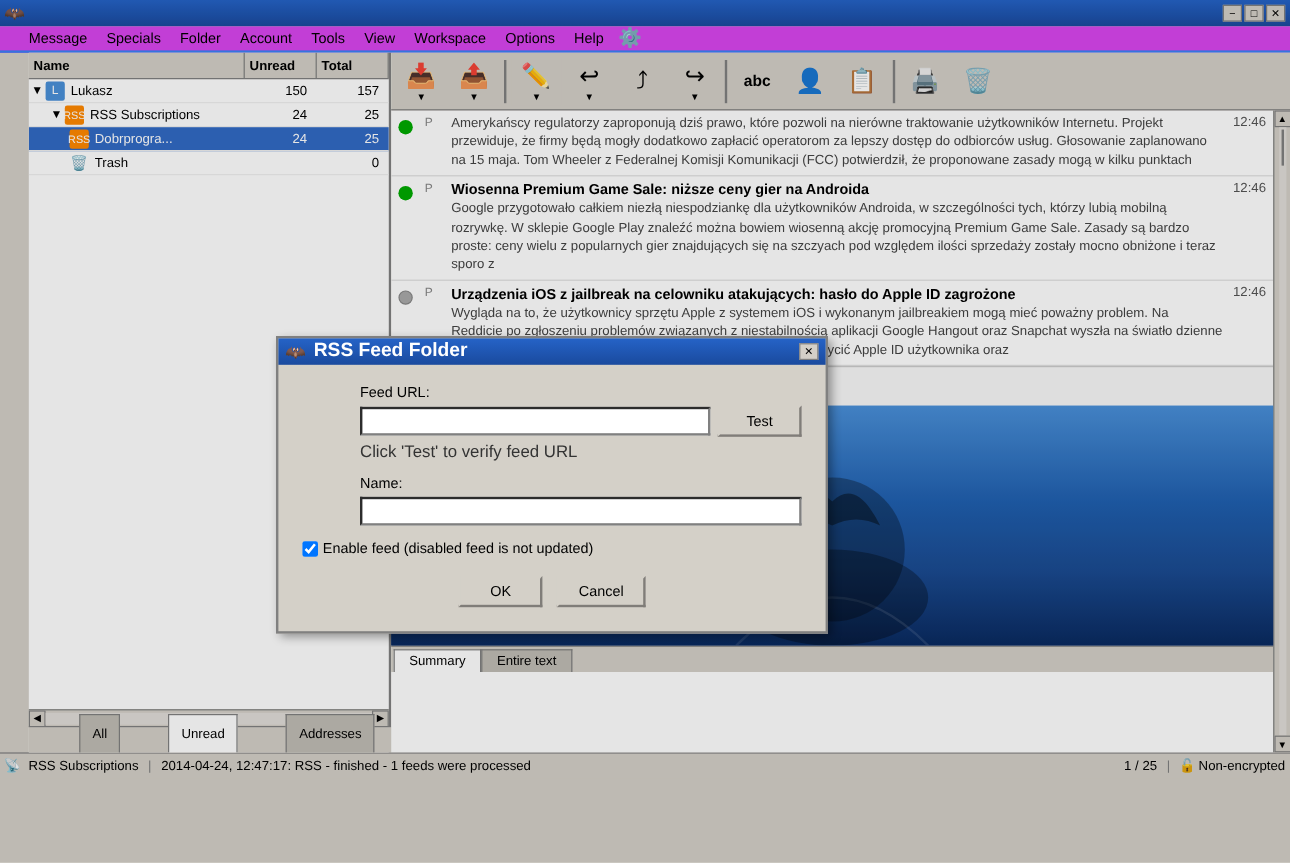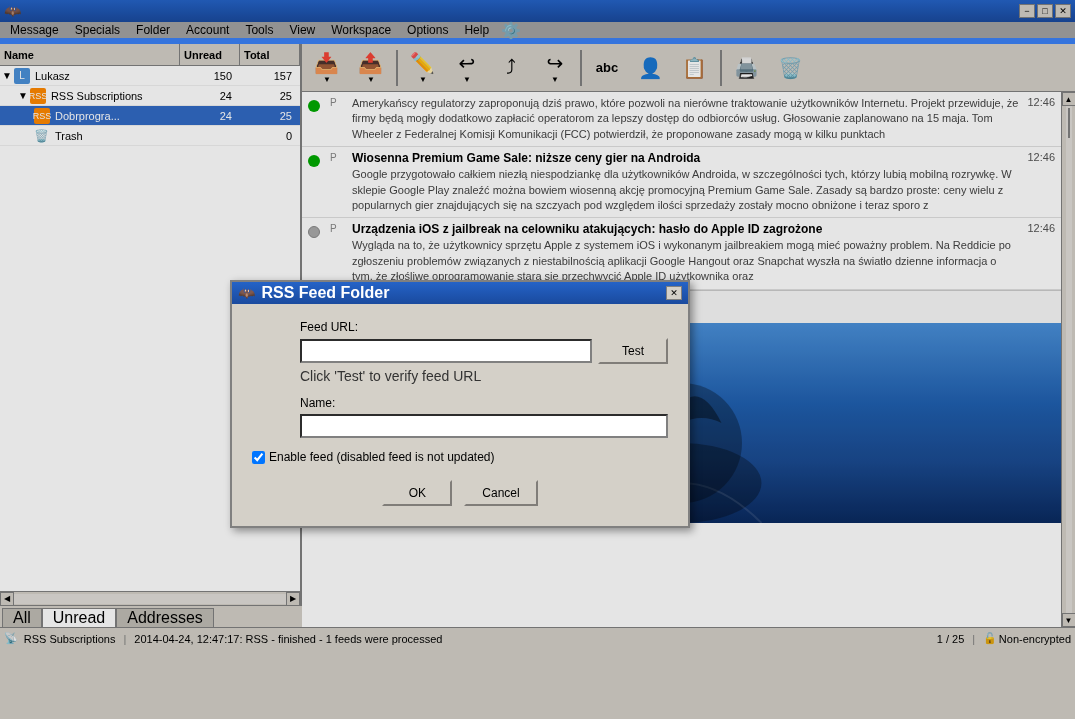--- a/index.html
+++ b/index.html
@@ -24,26 +24,26 @@
       height: 14px;
       font-size: 9px;
       display: flex; align-items: center; justify-content: center;
       cursor: pointer;
       color: black;
     }
     .title-btn.close { background: #d4d0c8; }
 
     
     .menu-bar {
-      background: #a3a3a3;
-      height: 22px;
-      display: flex;
-      align-items: center;
-      border-bottom: 6px solid #3b82f6;
-      padding: 0 2px;
+      background: #d946ef;
+      height: 22px;
+      display: flex;
+      align-items: center;
+      border-bottom: 2px solid #3b82f6;
+      padding: 0 16px;
     }
     .menu-item {
       padding: 2px 8px;
       cursor: pointer;
       font-size: 12px;
       height: 100%;
       display: flex; align-items: center;
     }
 
     
@@ -66,20 +66,21 @@
       cursor: pointer;
       font-size: 18px;
       position: relative;
     }
     .toolbar-sep { width: 2px; height: 36px; background: #808080; margin: 0 2px; }
 
     
     .main-layout {
       display: flex;
       height: calc(719px - 22px - 22px - 48px - 22px - 22px);
+      padding-left: 24px;
     }
 
     
     .left-panel {
       width: 302px;
       border-right: 2px solid #808080;
       background: white;
       display: flex;
       flex-direction: column;
     }
@@ -165,23 +166,23 @@
       align-items: flex-end;
       padding: 0 2px;
       width: 302px;
     }
     .btab {
       padding: 2px 10px;
       background: #c0bdb5;
       border: 1px solid #808080;
       border-bottom: none;
       cursor: pointer;
-      font-size: 16px;
-      height: 19px;
-      display: flex; align-items: center;
+      font-size: 11px;
+      height: 32px;
+      display: flex; align-items: center; margin-left: 40px;
     }
     .btab.active { background: white; }
     .scroll-btn { width: 14px; height: 14px; background: #d4d0c8; border: 1px solid #808080; display: flex; align-items: center; justify-content: center; font-size: 8px; }
 
     
     .right-content { display: flex; flex: 1; }
     .content-area { flex: 1; }
     .right-scrollbar { width: 14px; background: #d4d0c8; border-left: 1px solid #808080; display: flex; flex-direction: column; align-items: center; }
 
     
@@ -480,20 +481,24 @@
             </defs>
             <rect width="760" height="200" fill="url(#bg-grad)"></rect>
 
             <ellipse cx="380" cy="160" rx="80" ry="40" fill="rgba(0,0,0,0.3)"></ellipse>
             <path d="M300 200 Q380 120 460 200" stroke="rgba(255,255,255,0.1)" stroke-width="2" fill="none"></path>
 
             <path d="M340 100 Q360 60 380 80 Q400 60 420 100 Q400 90 380 100 Q360 90 340 100Z" fill="rgba(0,0,0,0.4)"></path>
           </svg>
         </div>
 
+        <div class="tab-bar" style="margin-left:0;">
+          <div class="tab active">Summary</div>
+          <div class="tab">Entire text</div>
+        </div>
       </div>
 
       <div class="right-scrollbar">
         <div class="scroll-btn">▲</div>
         <div style="flex:1; background:#e0ddd8;">
           <div style="height:30px; background:#d4d0c8; border:1px solid #808080; margin:2px;"></div>
         </div>
         <div class="scroll-btn">▼</div>
       </div>
     </div>

